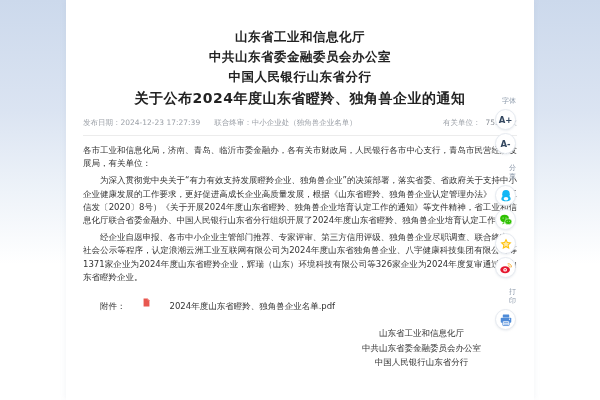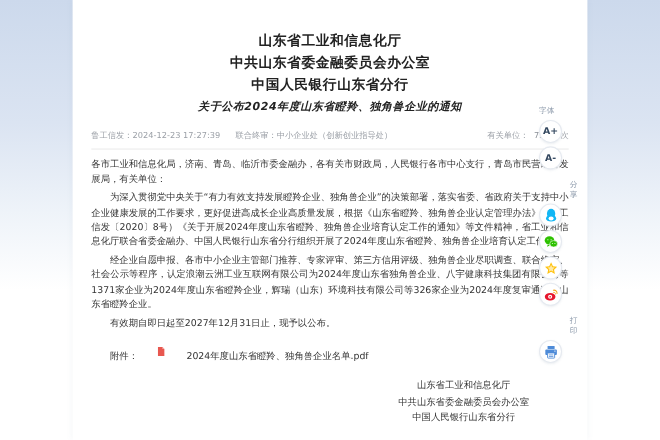--- a/index.html
+++ b/index.html
@@ -14,21 +14,21 @@
     position: absolute;
     left: 66px; top: 0;
     width: 468px; height: 400px;
     background: #ffffff;
     box-shadow: 0 0 6px rgba(120,140,170,0.10);
     padding: 27px 17px 10px 17px;
   }
 
   .title { text-align: center; color: #222; font-weight: 700; }
   .title .t-line { font-size: 12.5px; line-height: 20px; letter-spacing: 0.5px; }
-  .title .t-line-last { font-size: 10px; line-height: 22px; font-style: italic; }
+  .title .t-line-last { font-size: 14px; line-height: 22px; }
 
   .meta {
     margin-top: 9px;
     display: flex; justify-content: space-between; align-items: baseline;
     font-size: 7.5px; color: #9a9fa6; white-space: nowrap;
   }
   .meta-gap { display: inline-block; width: 14px; }
   .meta .num { margin: 0 5px; color: #8a8f96; }
 
   .divider { margin-top: 7px; border-bottom: 1px solid #ececec; }
@@ -46,21 +46,21 @@
 
   .signature {
     margin-top: 13px; margin-right: 36px; margin-left: auto;
     width: -moz-fit-content; width: fit-content;
     display: flex; flex-direction: column; align-items: center;
     font-size: 8.5px; line-height: 14.5px; color: #333;
   }
 
   .toolbar {
     position: absolute; left: 490px; top: 95px; width: 26px;
-    display: flex; flex-direction: column; align-items: flex-start;
+    display: flex; flex-direction: column; align-items: flex-end;
   }
   .tb-label { font-size: 7px; color: #8d9aab; line-height: 9px; margin: 2px 0 3px 0; }
   .tb-label.spaced { margin-top: 7px; margin-left: 28px; }
   .tb-btn {
     width: 21px; height: 21px; border-radius: 50%;
     background: #fff; border: 1px solid #e6eaf0;
     box-shadow: 0 1px 2px rgba(100,120,150,0.12);
     display: flex; align-items: center; justify-content: center;
     margin-bottom: 3px; padding: 0; cursor: pointer;
     font-family: "DejaVu Sans", "Liberation Sans", sans-serif;
@@ -76,34 +76,33 @@
 
     <div class="title">
       <div class="t-line">山东省工业和信息化厅</div>
       <div class="t-line">中共山东省委金融委员会办公室</div>
       <div class="t-line">中国人民银行山东省分行</div>
       <div class="t-line t-line-last">关于公布2024年度山东省瞪羚、独角兽企业的通知</div>
     </div>
 
     <div class="meta">
       <div class="meta-left">
-        <span>鲁工信发：</span><span>2024-12-23 17:27:39</span><span class="meta-gap"></span><span>联合终审：</span><span>中小企业处（创新创业指导处）</span>
+        <span>发布日期：</span><span>2024-12-23 17:27:39</span><span class="meta-gap"></span><span>联合终审：</span><span>中小企业处（独角兽企业名单）</span>
       </div>
       <div class="meta-right">
         <span>有关单位：</span><span class="num">7537</span><span>次</span>
       </div>
     </div>
 
     <div class="divider"></div>
 
     <div class="body-text">
       <p class="p no-indent">各市工业和信息化局，济南、青岛、临沂市委金融办，各有关市财政局，人民银行各市中心支行，青岛市民营经济发展局，有关单位：</p>
       <p class="p">为深入贯彻党中央关于“有力有效支持发展瞪羚企业、独角兽企业”的决策部署，落实省委、省政府关于支持中小企业健康发展的工作要求，更好促进高成长企业高质量发展，根据《山东省瞪羚、独角兽企业认定管理办法》（鲁工信发〔2020〕8号）《关于开展2024年度山东省瞪羚、独角兽企业培育认定工作的通知》等文件精神，省工业和信息化厅联合省委金融办、中国人民银行山东省分行组织开展了2024年度山东省瞪羚、独角兽企业培育认定工作。</p>
       <p class="p">经企业自愿申报、各市中小企业主管部门推荐、专家评审、第三方信用评级、独角兽企业尽职调查、联合终审、社会公示等程序，认定浪潮云洲工业互联网有限公司为2024年度山东省独角兽企业、八宇健康科技集团有限公司等1371家企业为2024年度山东省瞪羚企业，辉瑞（山东）环境科技有限公司等326家企业为2024年度复审通过的山东省瞪羚企业。</p>
-      <p class="p">有效期自即日起至2027年12月31日止，现予以公布。</p>
 
       <p class="p attachment">
         <span>附件：</span><span class="pdf-icon"><svg viewBox="0 0 12 14" width="7" height="9">
               <path d="M1 0h7l3 3v11H1z" fill="#E8574F"></path>
               <path d="M8 0l3 3H8z" fill="#F8B9B5"></path>
             </svg></span><a class="attachment-link">2024年度山东省瞪羚、独角兽企业名单.pdf</a>
       </p>
 
       <div class="signature">
         <div>山东省工业和信息化厅</div>

